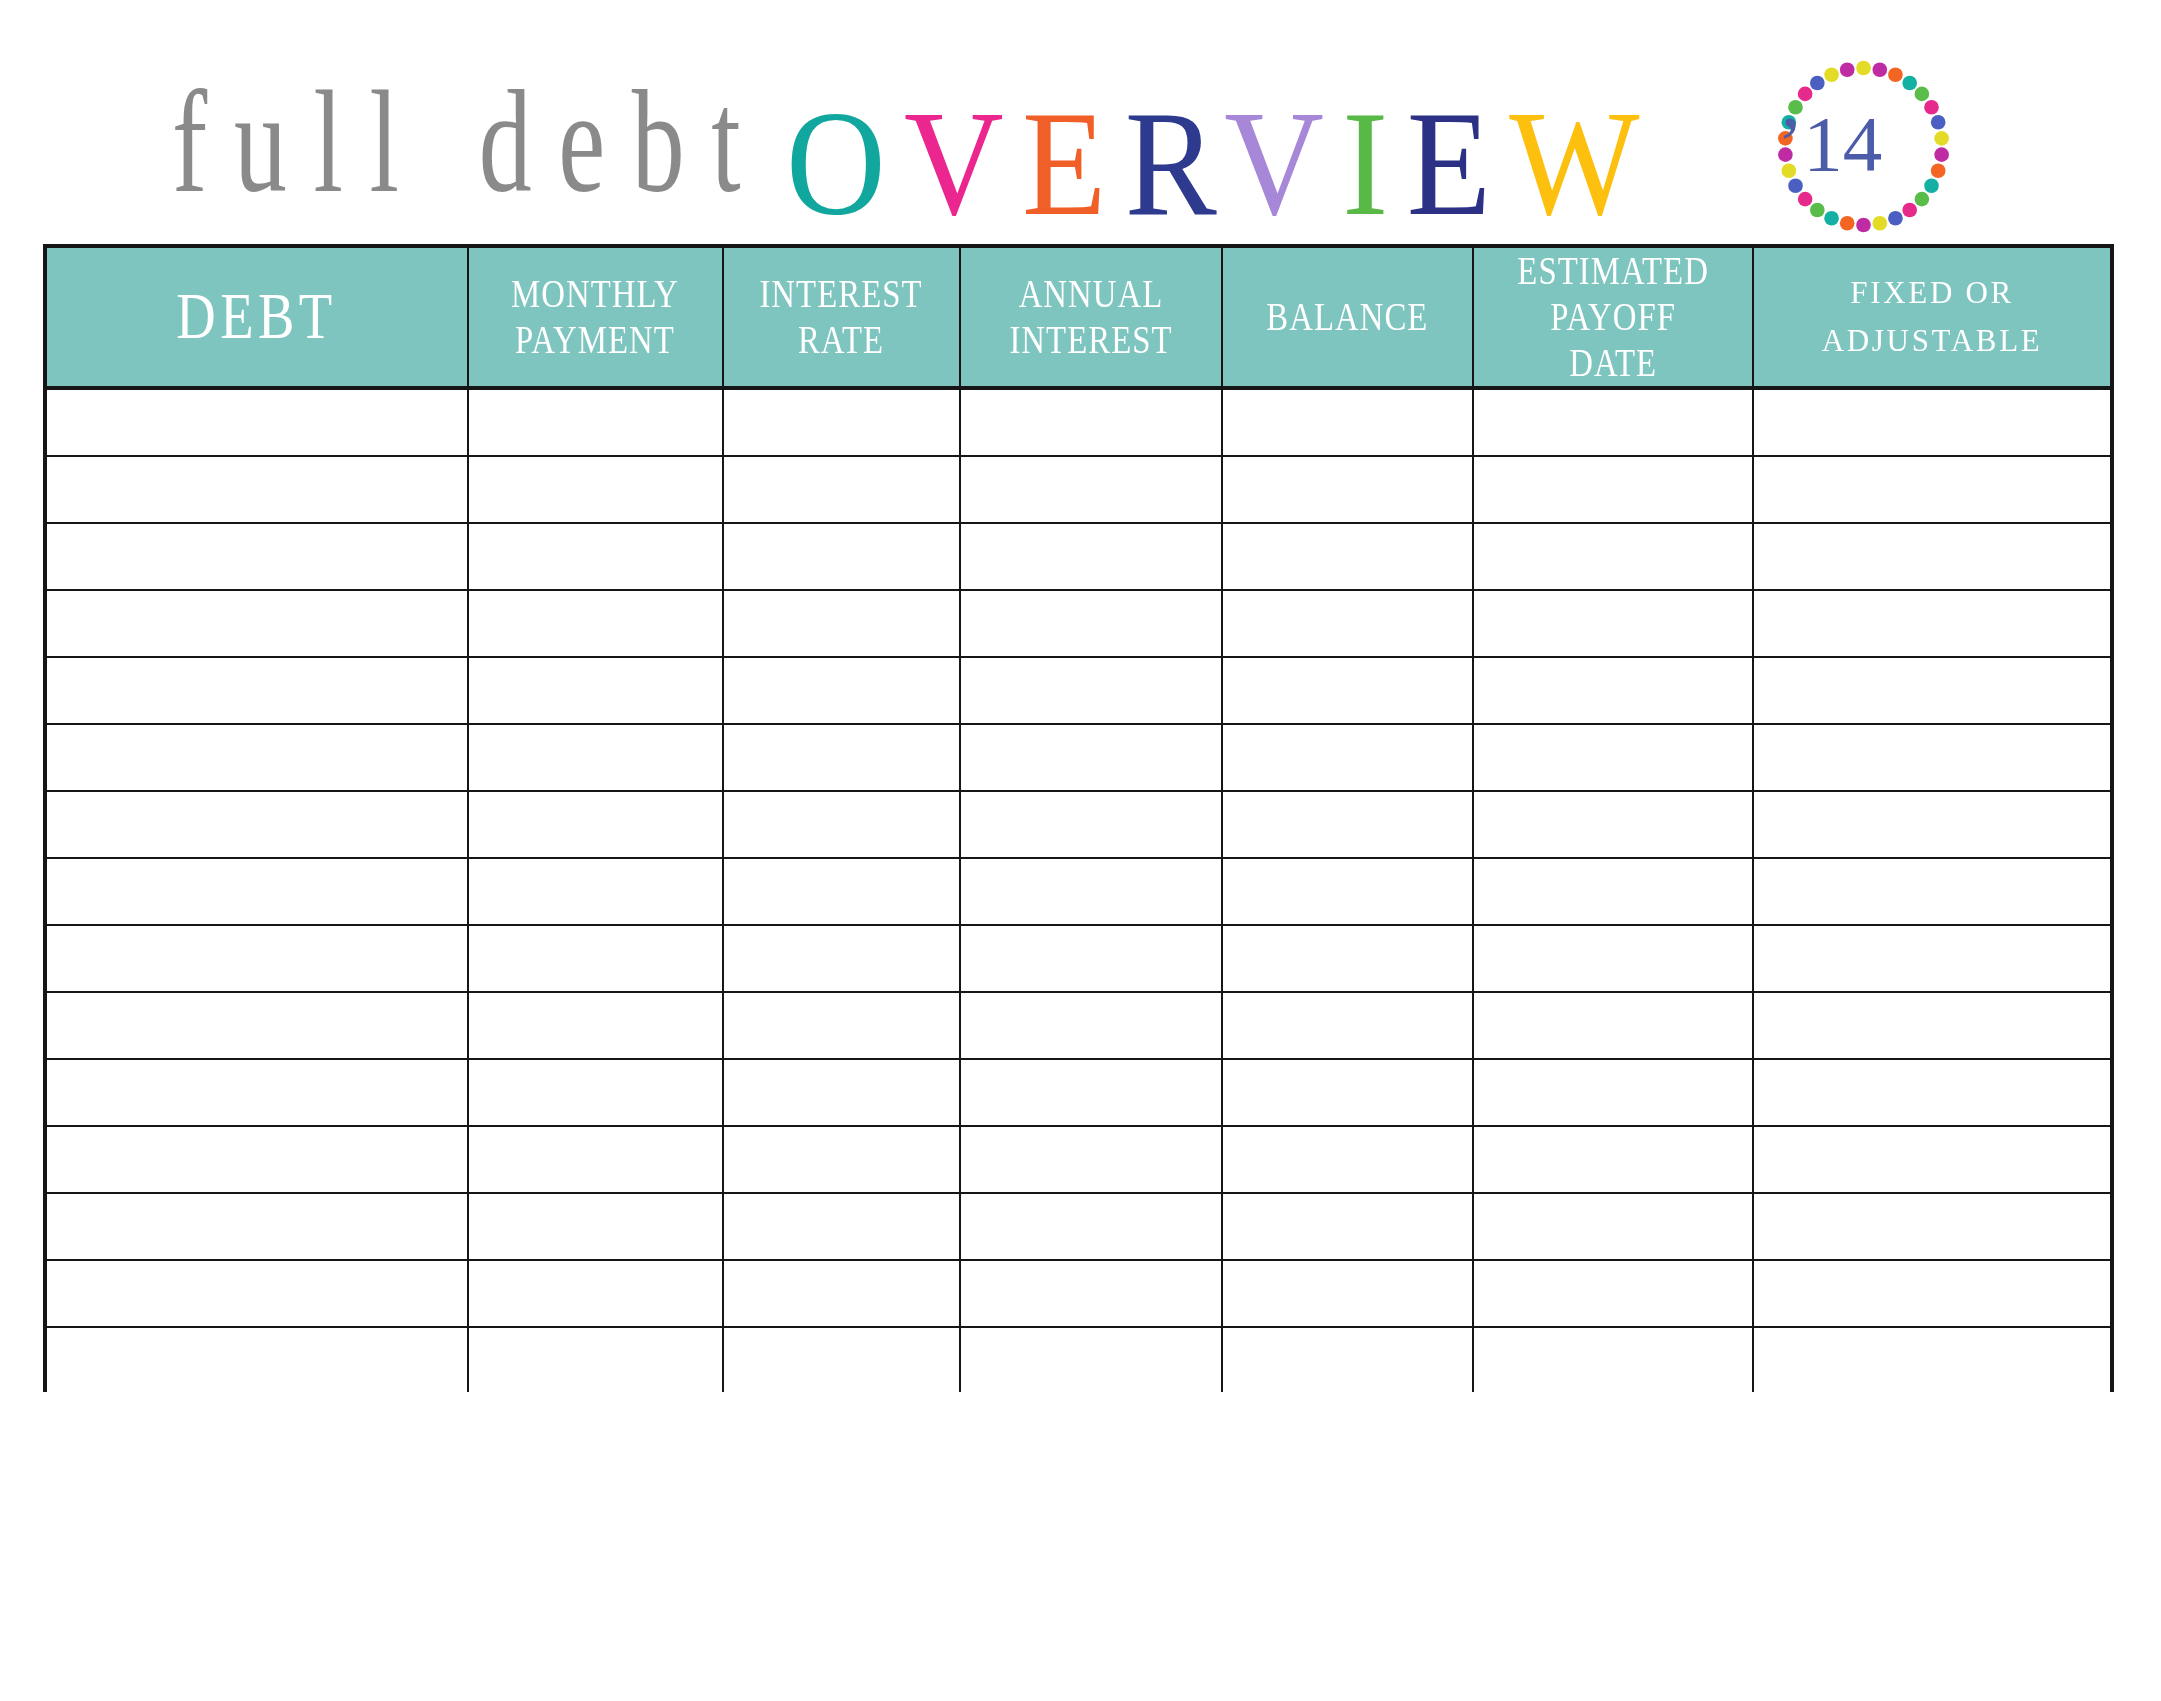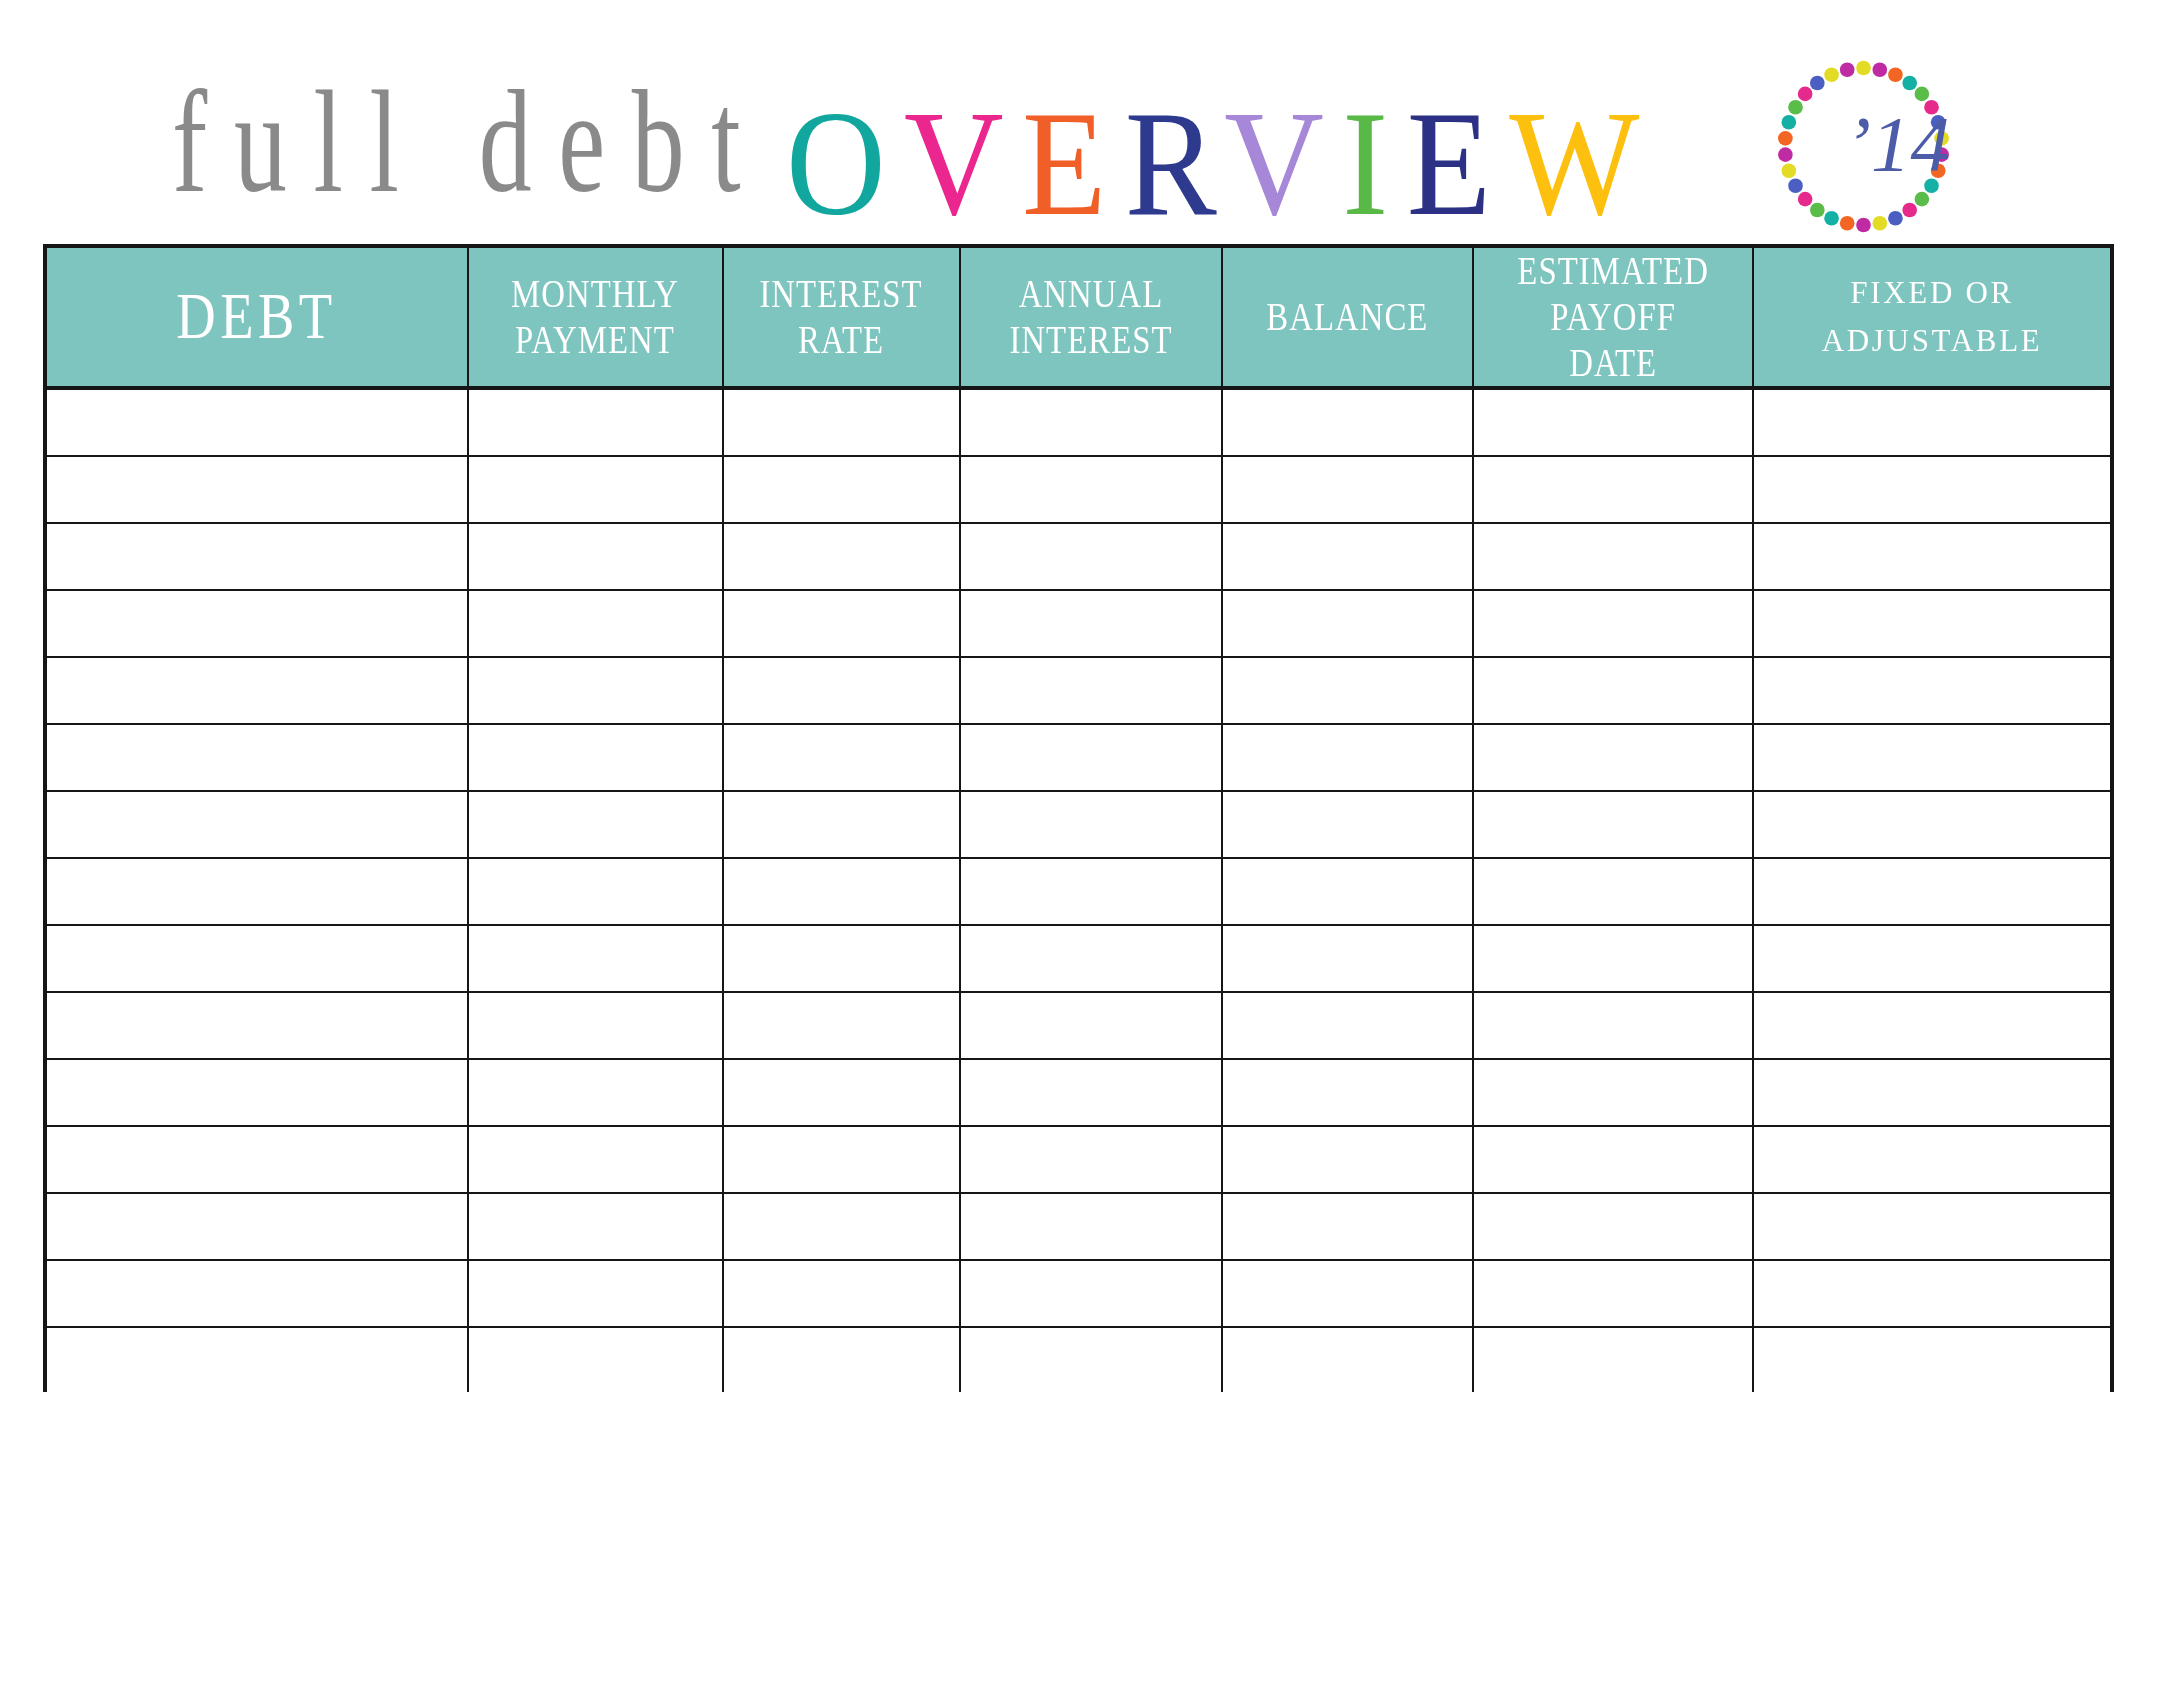--- a/index.html
+++ b/index.html
@@ -11,22 +11,22 @@
               letter-spacing:37px;white-space:nowrap;color:var(--title-left-color,#8a8a8a);
               transform:scaleX(0.72);transform-origin:left top;}
   .title-overview{position:absolute;left:786px;top:114px;font-size:150px;line-height:0.66;
                   letter-spacing:20px;white-space:nowrap;font-weight:400;
                   transform:scaleX(0.92);transform-origin:left top;}
   .title-overview span{display:inline;}
 
   
   .badge{position:absolute;left:1777px;top:60px;width:173px;height:173px;}
   .badge svg{position:absolute;left:0;top:0;}
-  .badge-year{position:absolute;left:0;top:37px;width:173px;text-align:right;
-              font-size:79px;line-height:1.2;color:var(--year-color,#4c5ca9);font-weight:400;font-style:italic;}
+  .badge-year{position:absolute;left:0;top:37px;width:173px;text-align:left;
+              font-size:79px;line-height:1.2;color:var(--year-color,#4c5ca9);font-weight:400;}
 
   
   table.debt{position:absolute;left:43px;top:244px;width:2071px;table-layout:fixed;
              border-collapse:collapse;background:#ffffff;}
   table.debt, table.debt th, table.debt td{border:2px solid var(--line,#161616);}
   table.debt{border-width:4px;}
   table.debt th{background:var(--header-bg,#7fc5bf);color:#ffffff;height:84px;
                 vertical-align:middle;text-align:center;padding:0;font-weight:400;
                 border-bottom-width:4px;border-left-width:2.7px;border-right-width:2.7px;}
   table.debt td{height:65px;padding:0;border-left-width:2.7px;border-right-width:2.7px;}

